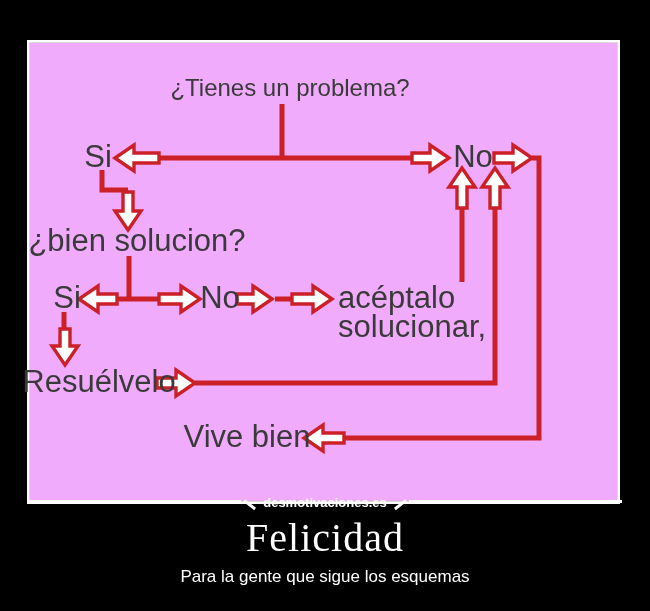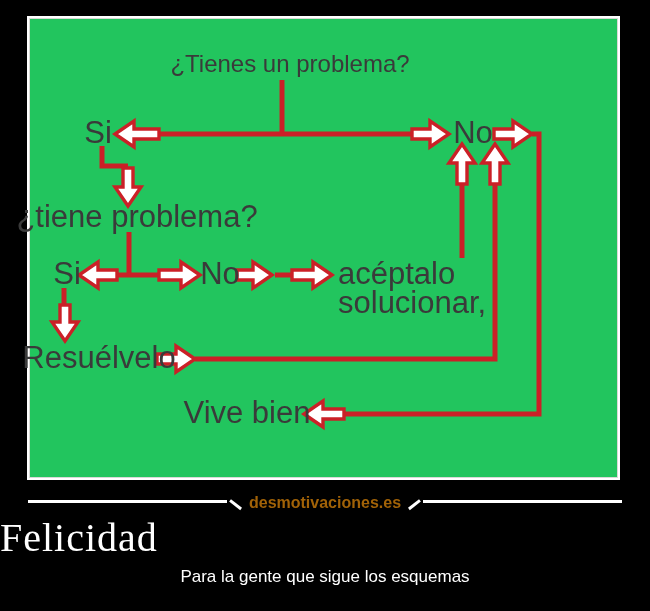--- a/index.html
+++ b/index.html
@@ -1,36 +1,36 @@
 <!DOCTYPE html>
 <html><head>
 <meta charset="utf-8">
 <style>
   html,body{margin:0;padding:0;background:#000;}
   .stage{position:relative;width:650px;height:611px;background:#000;overflow:hidden;
          font-family:"Liberation Sans",sans-serif;}
   
-  .photo{position:absolute;left:27px;top:16px;width:589px;height:460px;
-         background:#22c55e;border:2px solid #ffffff;
+  .photo{position:absolute;left:27px;top:40px;width:589px;height:460px;
+         background:#f0abfc;border:2px solid #ffffff;
          box-shadow:inset 0 0 0 1px #d9d9d6;}
   .photo .lbl{position:absolute;color:#3a3a3a;font-size:31px;line-height:1.1;
               white-space:nowrap;transform:translate(-50%,-50%);}
   .photo .lbl.block{transform:none;white-space:normal;}
   #flow-svg{position:absolute;left:0;top:0;width:589px;height:460px;}
   
   .watermark{position:absolute;left:28px;top:491px;width:594px;height:24px;
              display:flex;align-items:center;}
   .wm-line{flex:1;height:3px;background:#ffffff;margin-top:-4px;}
   .wm-notch{width:14px;height:3px;background:#ffffff;}
   .wm-notch.nl{transform:rotate(38deg) translate(2px,0);}
   .wm-notch.nr{transform:rotate(-38deg) translate(-2px,0);}
-  .wm-text{color:#a16207;font-size:16px;font-weight:bold;letter-spacing:0px;
+  .wm-text{color:#ffffff;font-size:13px;font-weight:bold;letter-spacing:0px;
            padding:16px 8px;line-height:20px;}
   
-  .meme-title{position:absolute;left:0;top:514px;width:650px;
+  .meme-title{position:absolute;left:0;top:514px;width:650px;text-align:center;
               color:#ffffff;font-family:"Liberation Serif",serif;font-size:40px;
               font-weight:400;letter-spacing:1px;}
   .meme-subtitle{position:absolute;left:0;top:567px;width:650px;text-align:center;
               color:#ffffff;font-size:17px;font-weight:normal;}
 </style>
 </head>
 <body>
 
 <div class="stage">
 
@@ -61,21 +61,21 @@
         <polygon points="0,0 -19,-13 -19,-5 -38,-5 -38,5 -19,5 -19,13" transform="translate(99,188) rotate(90)" fill="#ffffff" stroke="#cb2027" stroke-width="3.4" stroke-linejoin="miter"></polygon>
         <polygon points="0,0 -19,-13 -19,-5 -36,-5 -36,5 -19,5 -19,13" transform="translate(36,323) rotate(90)" fill="#ffffff" stroke="#cb2027" stroke-width="3.4" stroke-linejoin="miter"></polygon>
       </svg>
 
     <div class="lbl" style="left:261px;top:46px;font-size:24px;">¿Tienes un problema?</div>
 
     <div class="lbl" style="left:69px;top:115px;">Si</div>
 
     <div class="lbl" style="left:444px;top:115px;">No</div>
 
-    <div class="lbl" style="left:108px;top:199px;">¿tiene problema?</div>
+    <div class="lbl" style="left:108px;top:199px;">¿bien solucion?</div>
 
     <div class="lbl" style="left:38px;top:256px;">Si</div>
 
     <div class="lbl" style="left:191px;top:256px;">No</div>
 
     <div class="lbl block" style="left:309px;top:241px;line-height:29px;">
       <div>acéptalo</div>
       <div>solucionar,</div>
     </div>
 

